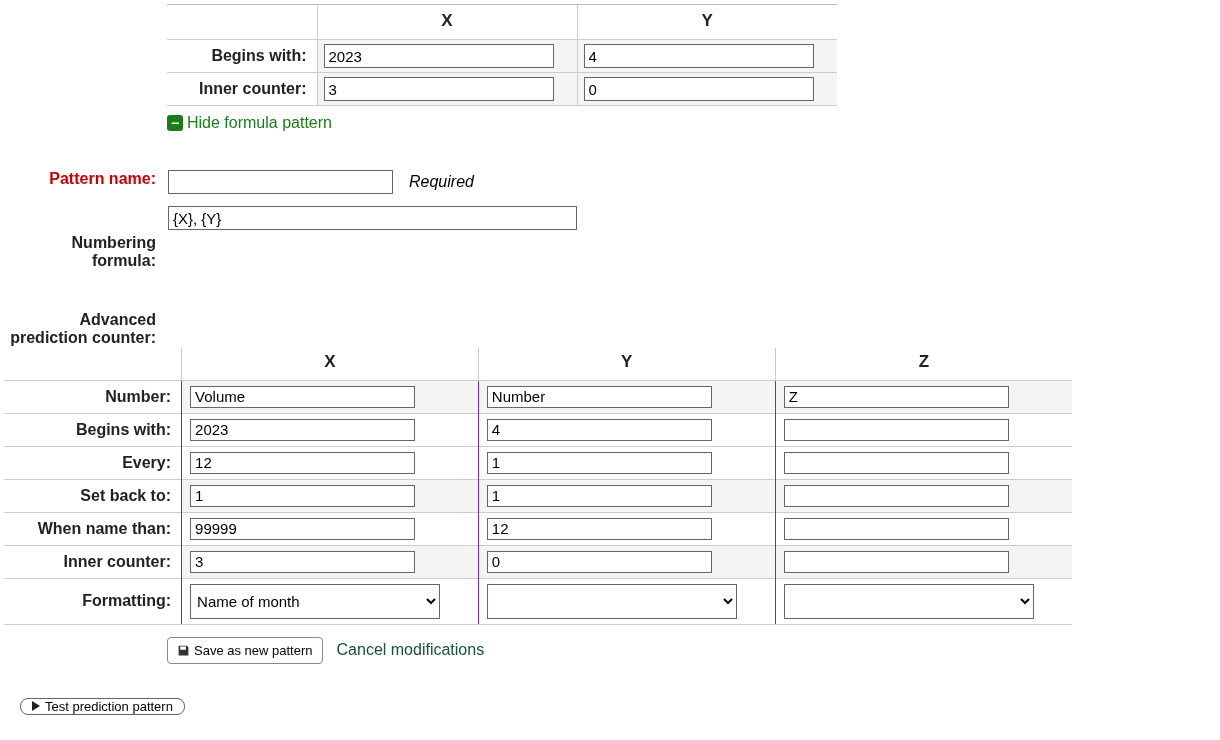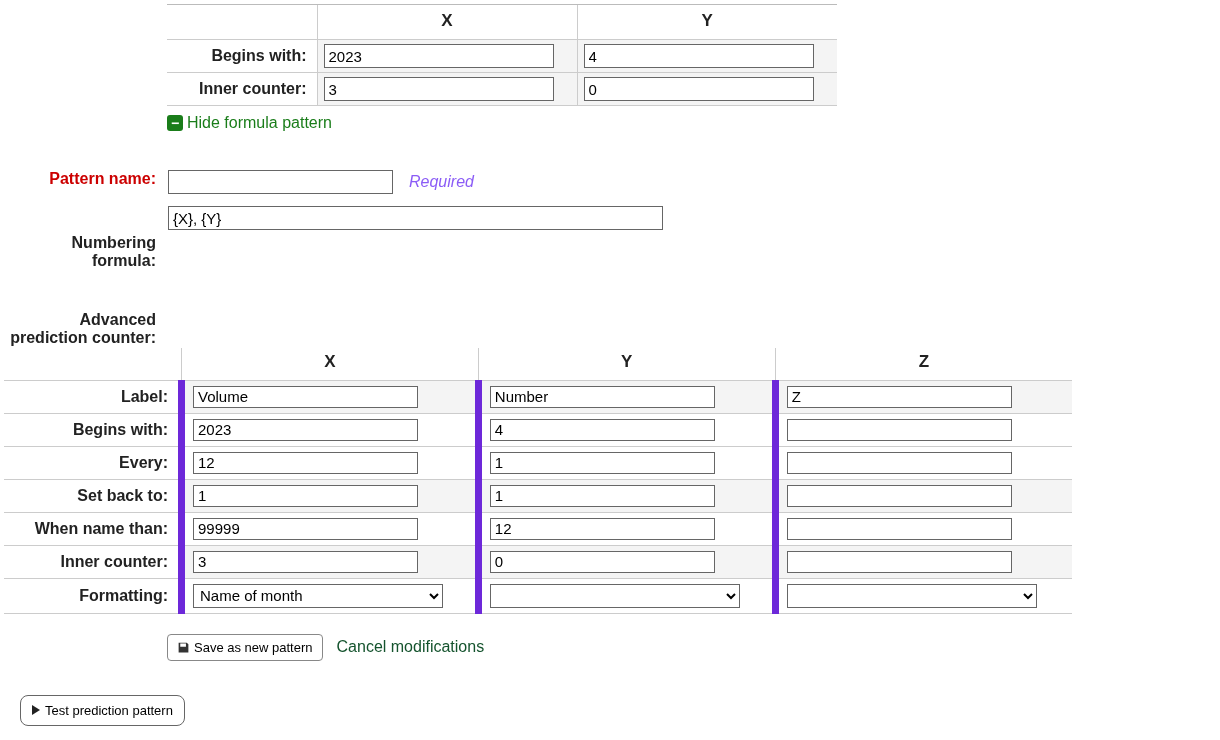--- a/index.html
+++ b/index.html
@@ -21,50 +21,50 @@
   .txt-input { width: 230px; height: 24px; border: 1px solid #666; font-size: 15px; padding: 1px 4px; background: #fff; }
 
   .advtoggle-row { margin-left: 163px; padding-top: 8px; }
   .advtoggle { color: #1a7d1a; font-size: 16px; cursor: pointer; display: inline-flex; align-items: center; }
   .minus-badge { display: inline-flex; width: 16px; height: 16px; background: #1a7d1a; color: #fff; border-radius: 3px; align-items: center; justify-content: center; font-weight: bold; margin-right: 4px; font-size: 14px; line-height: 1; }
 
   .label-row { display: flex; align-items: flex-start; margin-top: 38px; }
   .label-left { width: 158px; text-align: right; font-weight: bold; font-size: 16px; padding-right: 6px; }
   .required-label { color: #c00; }
   .label-body { padding-left: 6px; display: flex; align-items: center; }
-  .req-hint { color: #8b5cf6; font-style: italic; font-size: 16px; margin-left: 16px; }
+  .req-hint { color: #000000; font-style: italic; font-size: 16px; margin-left: 16px; }
 
   .label-row.tight { margin-top: 12px; }
   .label-row .multiline { line-height: 1.15; margin-top: 28px; }
 
-  .formula-input { width: 495px; height: 24px; border: 1px solid #666; font-size: 15px; padding: 1px 4px; }
+  .formula-input { width: 409px; height: 24px; border: 1px solid #666; font-size: 15px; padding: 1px 4px; }
   .patname-input { width: 225px; height: 24px; border: 1px solid #666; font-size: 15px; padding: 1px 4px; }
 
   
   .adv-table { border-collapse: collapse; width: 1068px; margin-top: 0; }
   .adv-table th.th-row { width: 178px; }
   .adv-table th.th-bigcol { font-weight: bold; font-size: 17px; text-align: center; padding: 4px 0 8px 0; border-left: 1px solid #ccc; width: 297px; border-bottom: 1px solid #ccc; }
   .adv-table th.th-row-empty { border-bottom: 1px solid #ccc; }
   .adv-table tbody td { padding: 5px 8px; border-top: 1px solid #ccc; }
   .adv-table tbody td.rowlabel2 { text-align: right; font-weight: bold; font-size: 16px; padding-right: 10px; }
-  .adv-table tbody td.cell2 { border-left: 7px solid #6d28d9; background: #f4f4f4; }
+  .adv-table tbody td.cell2 { border-left: 1px solid #6d28d9; background: #f4f4f4; }
   .adv-table tbody tr:last-child td { border-bottom: 1px solid #ccc; }
   .adv-table tr.striped td.cell2 { background: #fff; }
   .adv-table tr.striped td.rowlabel2 { background: #fff; }
 
   .cell-input { width: 225px; height: 22px; border: 1px solid #666; font-size: 15px; padding: 1px 4px; background: #fff; }
-  .cell-select { width: 250px; height: 24px; border: 1px solid #666; font-size: 15px; padding: 1px 2px; background: #fff; }
+  .cell-select { width: 250px; height: 35px; border: 1px solid #666; font-size: 15px; padding: 1px 2px; background: #fff; }
 
-  .action-row { margin-left: 163px; margin-top: 20px; display: flex; align-items: center; }
+  .action-row { margin-left: 163px; margin-top: 12px; display: flex; align-items: center; }
   .btn-save { display: inline-flex; align-items: center; font-size: 13px; padding: 5px 9px; border: 1px solid #888; border-radius: 4px; background: #fff; cursor: pointer; }
   .btn-save svg { margin-right: 4px; }
   .cancel-link { color: #14532d; font-size: 16px; margin-left: 14px; cursor: pointer; }
 
   .test-btn-wrap { margin-left: 16px; margin-top: 34px; }
-  .btn-test { display: inline-flex; align-items: center; font-size: 13px; padding: 7px 11px; border: 1px solid #666; border-radius: 8px; background: #fff; cursor: pointer; }
+  .btn-test { display: inline-flex; align-items: center; font-size: 13px; padding: 0 11px; border: 1px solid #666; border-radius: 8px; background: #fff; cursor: pointer; }
   .btn-test .tri { display: inline-block; width: 0; height: 0; border-top: 5px solid transparent; border-bottom: 5px solid transparent; border-left: 8px solid #222; margin-right: 5px; }
 </style>
 </head>
 <body>
 
 <div class="page">
 
   <div class="top-table-wrap">
     <table class="top-table">
       <thead>
@@ -121,21 +121,21 @@
       <tr>
         <th class="th-row th-row-empty"></th>
         <th class="th-bigcol">X</th>
         <th class="th-bigcol">Y</th>
         <th class="th-bigcol">Z</th>
       </tr>
     </thead>
     <tbody id="adv-tbody">
 
     <tr>
-          <td class="rowlabel2">Label:</td>
+          <td class="rowlabel2">Number:</td>
           <td class="cell2"><input class="cell-input" value="Volume" style=""></td>
           <td class="cell2"><input class="cell-input" value="Number" style=""></td>
           <td class="cell2"><input class="cell-input" value="Z" style=""></td>
         </tr>
         <tr class="striped">
           <td class="rowlabel2">Begins with:</td>
           <td class="cell2"><input class="cell-input" value="2023" style=""></td>
           <td class="cell2"><input class="cell-input" value="4" style=""></td>
           <td class="cell2"><input class="cell-input" value="" style=""></td>
         </tr>

